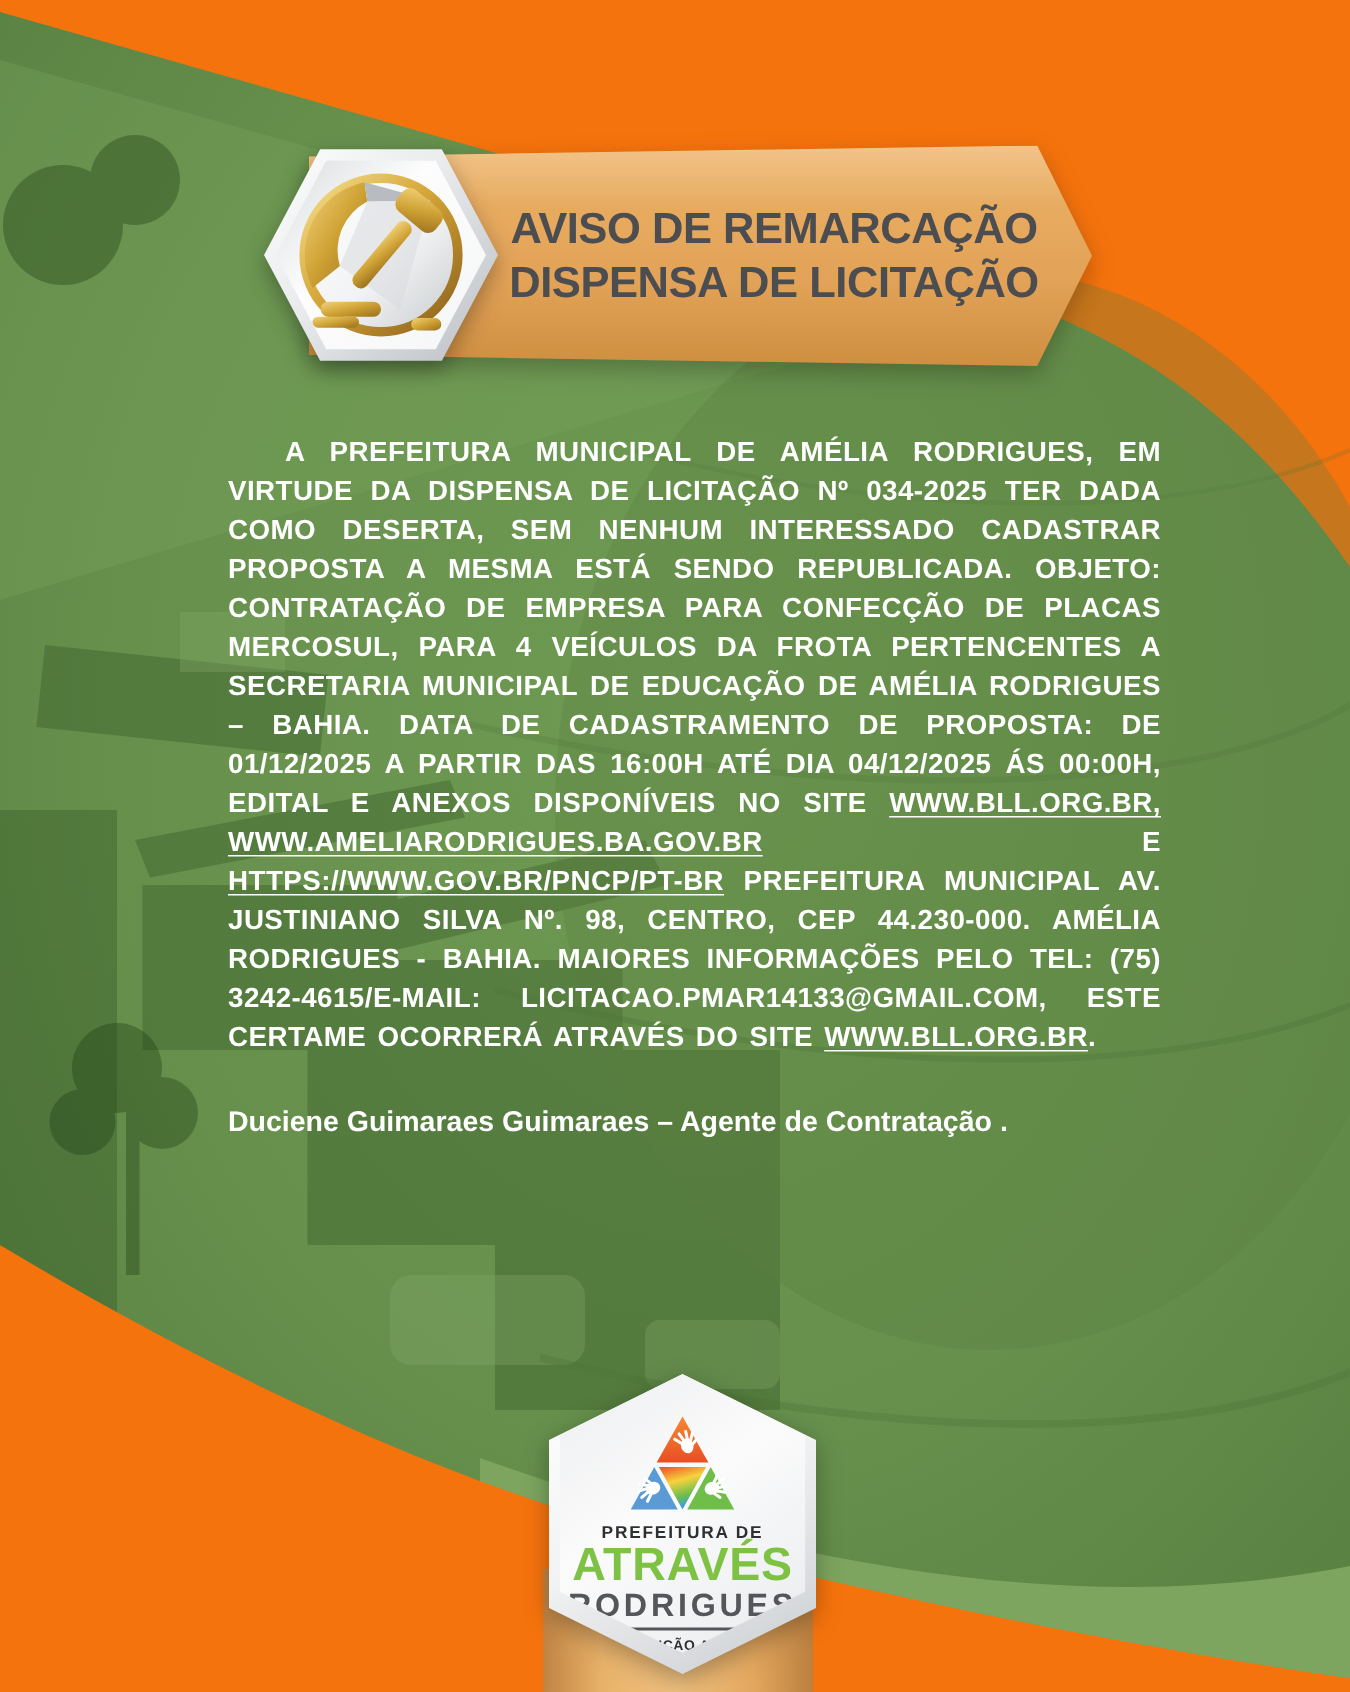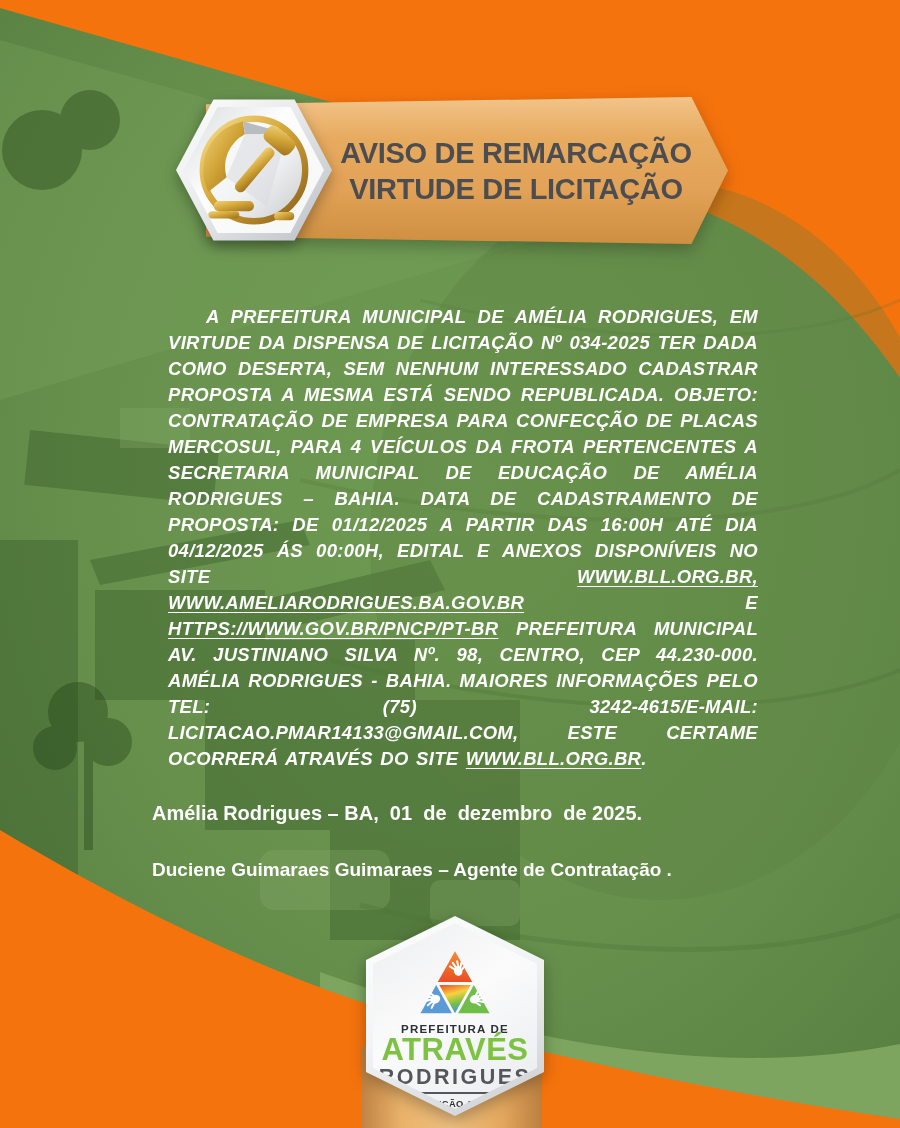--- a/index.html
+++ b/index.html
@@ -37,38 +37,38 @@
     background:linear-gradient(315deg,#F4F5F6 0%,#FDFDFD 60%,#D7DADD 100%);
     display:flex;align-items:center;justify-content:center;
   }
 
   
   .content{position:absolute;left:152px;top:288px;width:622px;color:#FFFFFF;}
   .heading{
     font-size:24px;font-weight:bold;letter-spacing:.2px;margin:0 0 26px 6px;
   }
   .body-text{
-    margin:16px;font-size:18.5px;font-weight:bold;line-height:26px;
-    letter-spacing:.3px;text-align:justify;text-indent:38px;word-spacing:2px;font-style:italic;
+    margin:0;font-size:18.5px;font-weight:bold;line-height:26px;
+    letter-spacing:.3px;text-align:justify;text-indent:38px;word-spacing:2px;
   }
   .seg-link{text-decoration:underline;text-underline-offset:3px;cursor:pointer;}
   .dateline{margin:30px 0 0 0;font-size:20px;font-weight:bold;white-space:pre-wrap;}
   .signature{margin:34px 0 0 0;font-size:19px;font-weight:bold;white-space:pre-wrap;}
 
   
   .pillar{
     position:absolute;left:362px;top:1046px;width:180px;height:82px;
     background:linear-gradient(90deg,#C08343 0%,#E9B26A 22%,#F0C180 50%,#E3A75E 78%,#BB7F3F 100%);
   }
   .seal-wrap{position:absolute;left:366px;top:916px;filter:drop-shadow(0 5px 8px rgba(0,0,0,.3));}
   .seal-hex{
     width:178px;height:200px;
     clip-path:polygon(50% 0,100% 22%,100% 78%,50% 100%,0 78%,0 22%);
     background:linear-gradient(150deg,#FFFFFF 0%,#F2F3F4 45%,#C9CCD0 100%);
-    display:flex;align-items:center;justify-content:center;
+    display:flex;justify-content:center;
   }
   .seal-hex-inner{
     width:164px;height:186px;
     clip-path:polygon(50% 0,100% 22%,100% 78%,50% 100%,0 78%,0 22%);
     background:linear-gradient(325deg,#E9EBEC 0%,#FBFBFC 55%,#EDEEEF 100%);
     display:flex;flex-direction:column;align-items:center;padding-top:26px;
   }
   .seal-small{font-size:11.5px;font-weight:bold;color:#2E2F31;letter-spacing:1.2px;margin-top:5px;}
   .seal-name{font-size:31px;font-weight:bold;color:#7DC242;letter-spacing:.5px;line-height:30px;}
   .seal-name2{
@@ -133,21 +133,21 @@
     </g>
 
     <path d="M320,972 C560,1058 750,1074 900,1044 L900,1128 L320,1128 Z" fill="#7DA55F"></path>
 
     <path d="M0,830 C130,908 290,988 455,1030 C620,1072 770,1100 900,1119 L900,1128 L0,1128 Z" fill="#F5730D"></path>
   </svg>
 
   <div class="banner-wrap">
     <div class="banner">
       <div class="banner-line">AVISO DE REMARCAÇÃO</div>
-      <div class="banner-line">VIRTUDE DE LICITAÇÃO</div>
+      <div class="banner-line">DISPENSA DE LICITAÇÃO</div>
     </div>
   </div>
 
   <div class="hex-wrap">
     <div class="hexagon">
       <div class="hexagon-inner">
         <svg width="128" height="128" viewBox="-70 -70 140 140">
           <defs>
             <linearGradient id="goldRing" x1="0" y1="0" x2="1" y2="1">
               <stop offset="0%" stop-color="#F7E08E"></stop>
@@ -176,21 +176,20 @@
           <rect x="-44" y="34" width="44" height="11" rx="5.5" fill="url(#gold2)"></rect>
           <rect x="-50" y="45" width="34" height="8" rx="4" fill="url(#gold2)"></rect>
           <rect x="22" y="46" width="22" height="9" rx="4.5" fill="url(#gold2)"></rect>
         </svg>
       </div>
     </div>
   </div>
 
   <div class="content">
     <p class="body-text"><span>A PREFEITURA MUNICIPAL DE AMÉLIA RODRIGUES, EM VIRTUDE DA DISPENSA DE LICITAÇÃO Nº 034-2025 TER DADA COMO DESERTA, SEM NENHUM INTERESSADO CADASTRAR PROPOSTA A MESMA ESTÁ SENDO REPUBLICADA. OBJETO: CONTRATAÇÃO DE EMPRESA PARA CONFECÇÃO DE PLACAS MERCOSUL, PARA 4 VEÍCULOS DA FROTA PERTENCENTES A SECRETARIA MUNICIPAL DE EDUCAÇÃO DE AMÉLIA RODRIGUES – BAHIA. DATA DE CADASTRAMENTO DE PROPOSTA: DE 01/12/2025 A PARTIR DAS 16:00H ATÉ DIA 04/12/2025 ÁS 00:00H, EDITAL E ANEXOS DISPONÍVEIS NO SITE </span><span class="seg-link">WWW.BLL.ORG.BR,</span><span> </span><span class="seg-link">WWW.AMELIARODRIGUES.BA.GOV.BR</span><span> E </span><span class="seg-link">HTTPS://WWW.GOV.BR/PNCP/PT-BR</span><span> PREFEITURA MUNICIPAL AV. JUSTINIANO SILVA Nº. 98, CENTRO, CEP 44.230-000. AMÉLIA RODRIGUES - BAHIA. MAIORES INFORMAÇÕES PELO TEL: (75) 3242-4615/E-MAIL: LICITACAO.PMAR14133@GMAIL.COM, ESTE CERTAME OCORRERÁ ATRAVÉS DO SITE </span><span class="seg-link">WWW.BLL.ORG.BR</span><span>.</span></p>
-    <p class="dateline">Amélia Rodrigues – BA,  01  de  dezembro  de 2025.</p>
     <p class="signature">Duciene Guimaraes Guimaraes – Agente de Contratação .</p>
   </div>
 
   <div class="pillar"></div>
   <div class="seal-wrap">
     <div class="seal-hex">
       <div class="seal-hex-inner">
         <svg width="100" height="86" viewBox="0 0 100 88">
           <defs>
             <linearGradient id="gOr" x1="0" y1="0" x2="0" y2="1">

